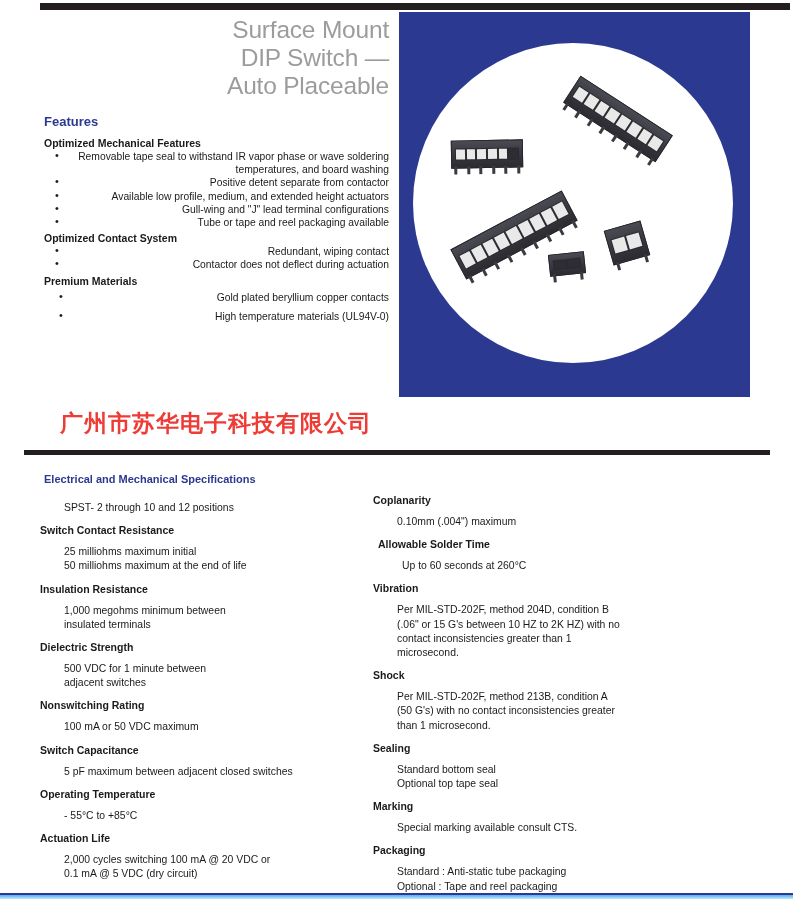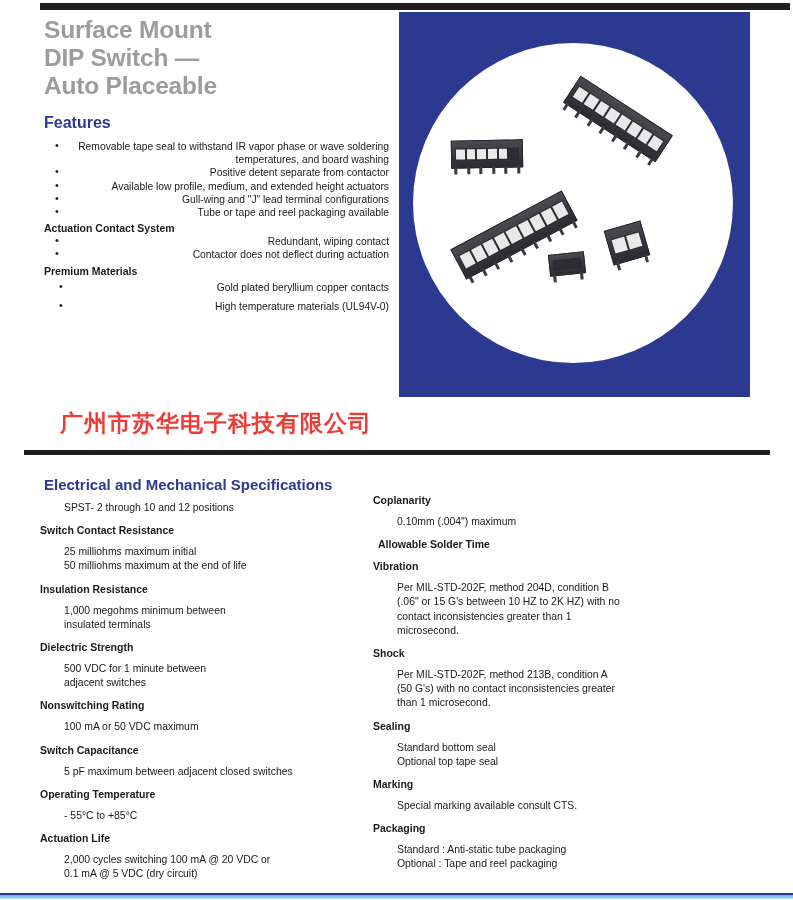--- a/index.html
+++ b/index.html
@@ -87,29 +87,30 @@
 
   
   .hero {
     position: absolute;
     left: 44px;
     top: 16px;
     width: 345px;
   }
   .hero-title {
     font-size: 24.5px;
-    font-weight: bold;
+    font-weight: normal;
     line-height: 28px;
     color: #9c9c9c;
     letter-spacing: -0.2px;
     margin: 0 0 14px 0;
     white-space: pre-line;
+    text-align: right;
   }
   .features-heading {
-    font-size: 16px;
+    font-size: 13px;
     font-weight: bold;
     color: #2b3990;
     margin: 0 0 8px 0;
   }
   .feat-group { margin-bottom: 0px; }
   .feat-group-title {
     font-size: 10.5px;
     font-weight: bold;
     color: #1a1a1a;
     margin: 0 0 1px 0;
@@ -159,21 +160,21 @@
     width: 746px;
     height: 5px;
     background: #231f20;
   }
 
   
   .spec-heading {
     position: absolute;
     left: 44px;
     top: 464px;
-    font-size: 15px;
+    font-size: 11px;
     font-weight: bold;
     color: #2b3990;
   }
   .spec-col {
     position: absolute;
     top: 493px;
   }
   .spec-col.left { left: 40px; width: 340px; }
   .spec-col.right { left: 373px; width: 330px; }
 
@@ -316,33 +317,34 @@
 </div>
 
 <div class="hero">
   <h1 class="hero-title">Surface Mount
 DIP Switch —
 Auto Placeable</h1>
 
   <h2 class="features-heading">Features</h2>
 
   <div class="feat-group">
+    <p class="feat-group-title">Optimized Mechanical Features</p>
     <ul class="feat-list">
       <li>Removable tape seal to withstand IR vapor phase
 or wave soldering temperatures, and board washing</li>
       <li>Positive detent separate from contactor</li>
       <li>Available low profile, medium, and extended height
 actuators</li>
       <li>Gull-wing and "J" lead terminal configurations</li>
       <li>Tube or tape and reel packaging available</li>
     </ul>
   </div>
 
   <div class="feat-group">
-    <p class="feat-group-title">Actuation Contact System</p>
+    <p class="feat-group-title">Optimized Contact System</p>
     <ul class="feat-list">
       <li>Redundant, wiping contact</li>
       <li>Contactor does not deflect during actuation</li>
     </ul>
   </div>
 
   <div class="feat-group">
     <p class="feat-group-title">Premium Materials</p>
     <ul class="feat-list indented spaced">
       <li>Gold plated beryllium copper contacts</li>
@@ -395,20 +397,21 @@
   </div>
 </div>
 
 <div class="spec-col right">
   <div class="spec-item">
     <p class="spec-term">Coplanarity</p>
     <p class="spec-def">0.10mm (.004") maximum</p>
   </div>
   <div class="spec-item">
     <p class="spec-term pad">Allowable Solder Time</p>
+    <p class="spec-def pad">Up to 60 seconds at 260°C</p>
   </div>
   <div class="spec-item tight">
     <p class="spec-term">Vibration</p>
     <p class="spec-def">Per MIL-STD-202F, method 204D, condition B
 (.06" or 15 G's between 10 HZ to 2K HZ) with no
 contact inconsistencies greater than 1
 microsecond.</p>
   </div>
   <div class="spec-item">
     <p class="spec-term">Shock</p>

